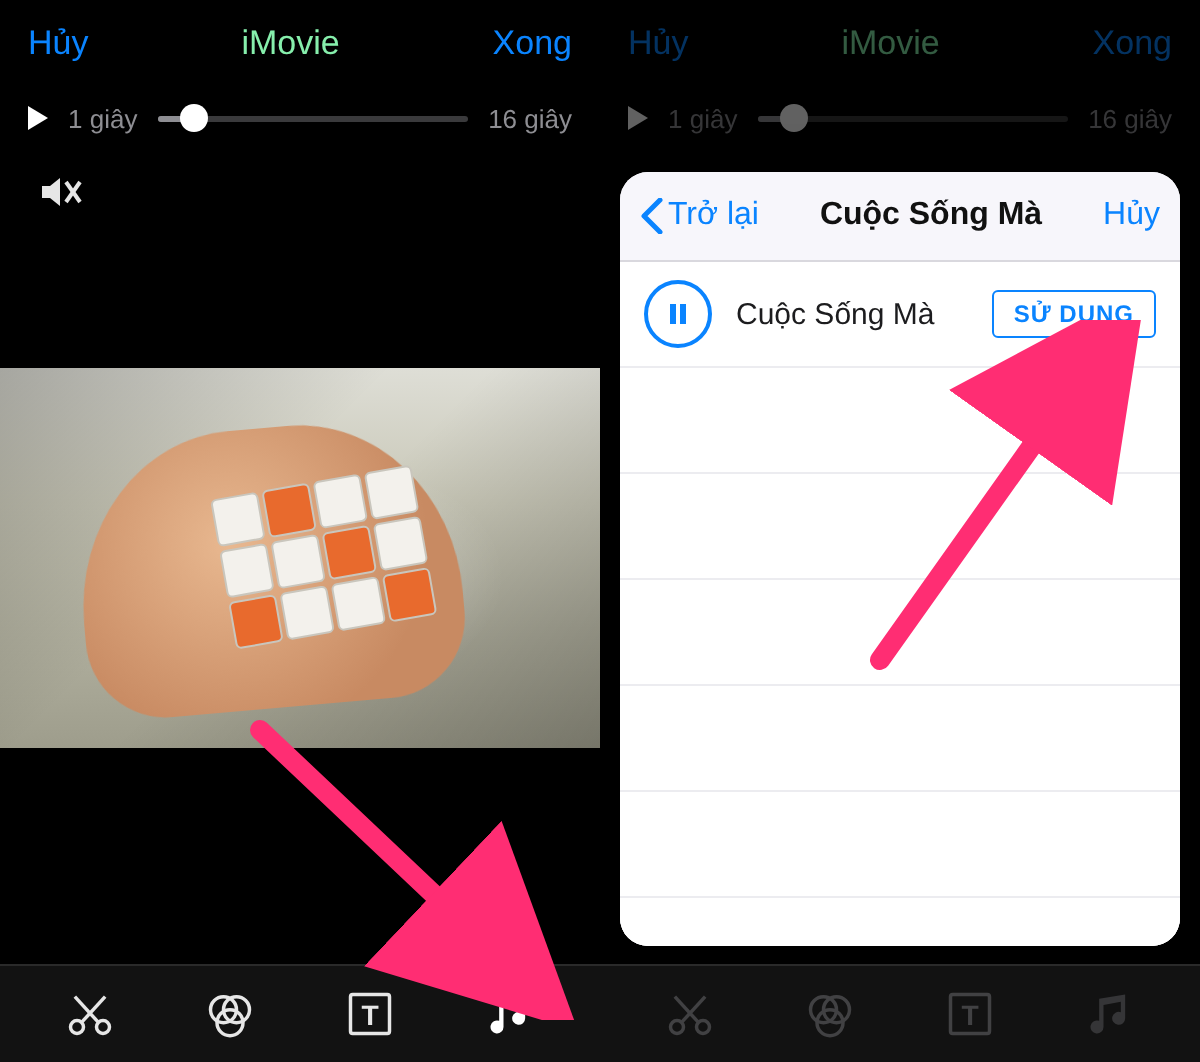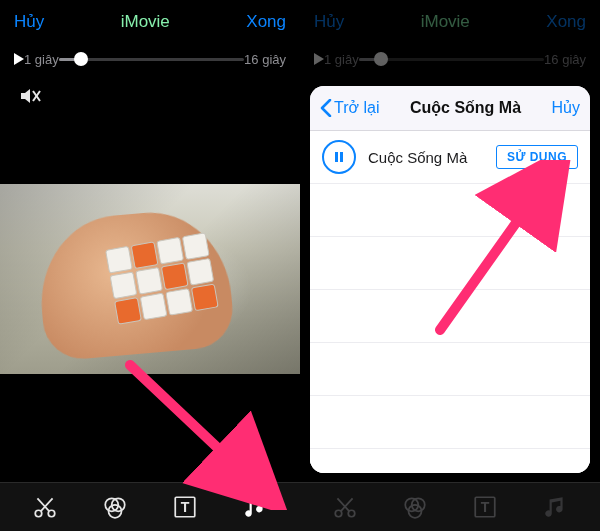--- a/index.html
+++ b/index.html
@@ -3,21 +3,21 @@
 <meta charset="utf-8">
 <style>
   html,body{margin:0;padding:0;background:#fff;font-family:-apple-system,Helvetica,Arial,sans-serif;}
   .stage{width:600px;height:531px;position:relative;background:#fff;}
   .phone{position:absolute;top:0;width:300px;height:531px;background:#000;overflow:hidden;}
   .phone.left{left:0;border-right:1px solid #3a3a3c;}
   .phone.right{left:300px;}
   .topbar{height:44px;display:flex;align-items:center;justify-content:space-between;padding:0 14px;color:#fff;font-size:17px;}
   .topbar .title{font-weight:400;color:#86efac;}
   .topbar .accent{color:#0a84ff;font-weight:400;}
-  .scrubrow{height:30px;display:flex;align-items:center;padding:0 14px;color:#8e8e93;font-size:13px;}
+  .scrubrow{height:30px;display:flex;align-items:center;padding:0 14px;gap:10px;color:#8e8e93;font-size:13px;}
   .scrubrow .play-tri{width:0;height:0;border-left:10px solid #fff;border-top:6px solid transparent;border-bottom:6px solid transparent;}
   .scrubrow .track{flex:1;height:3px;background:#3a3a3c;border-radius:2px;position:relative;}
   .scrubrow .track .fill{position:absolute;left:0;top:0;bottom:0;background:#8e8e93;border-radius:2px;}
   .scrubrow .thumb{position:absolute;top:50%;width:14px;height:14px;background:#fff;border-radius:50%;transform:translate(-50%,-50%);}
   .mute-area{padding:10px 18px 0 18px;}
   .mute-area svg{display:block;}
   .preview{position:absolute;left:0;width:300px;height:190px;top:184px;background:linear-gradient(180deg,#deded6 0%,#c9c8b8 35%,#b0af9e 70%,#9e9d8c 100%);overflow:hidden;}
   .preview .shade{position:absolute;inset:0;background:radial-gradient(120px 90px at 60% 55%,rgba(255,255,255,0.25),transparent 60%),linear-gradient(135deg,rgba(0,0,0,0.25),transparent 40%),linear-gradient(315deg,rgba(0,0,0,0.25),transparent 50%);}
   .preview .hand{position:absolute;left:40px;top:30px;width:190px;height:140px;border-radius:80px 80px 40px 40px/90px 90px 40px 40px;background:radial-gradient(circle at 40% 40%,#e8b890,#c88a62 70%);transform:rotate(-5deg);filter:blur(.3px);}
   .preview .cube{position:absolute;left:110px;top:55px;width:110px;height:80px;transform:rotate(-10deg);}

